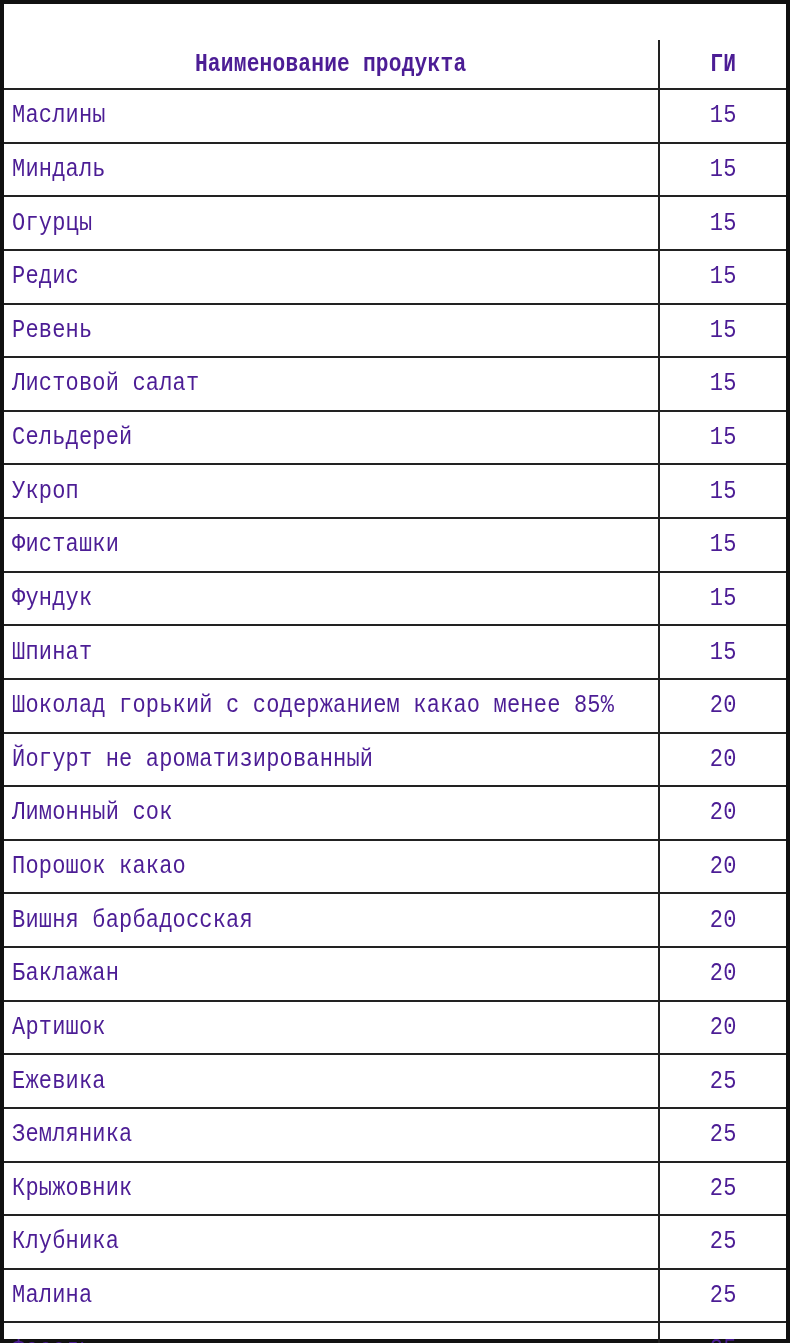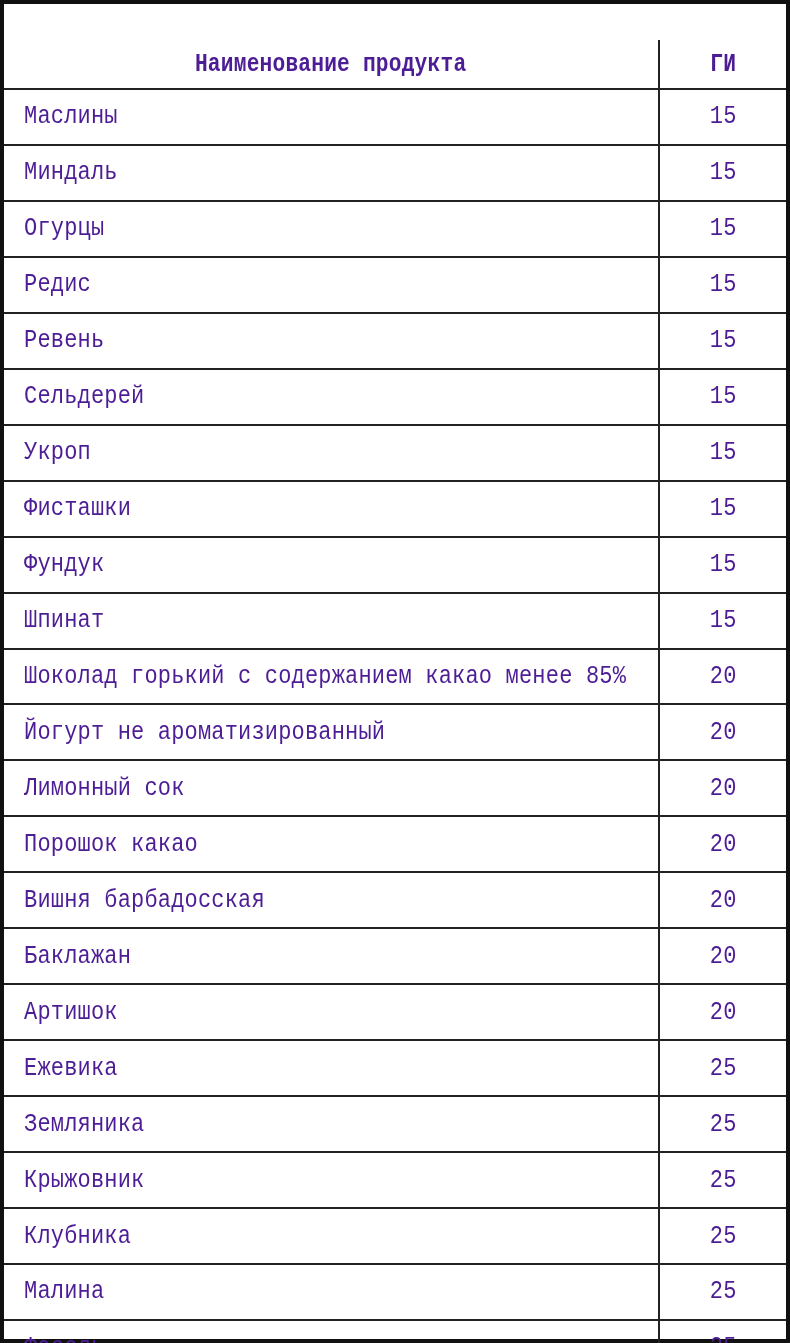--- a/index.html
+++ b/index.html
@@ -34,21 +34,21 @@
   tr:last-child td { border-bottom: none; }
   th {
     font-weight: bold;
     text-align: center;
     height: 48px;
     transform: scaleX(0.85);
   }
   th.name-h { transform: none; }
   th.name-h span, th.gi-h span { display: inline-block; transform: scaleX(0.85); }
   th { transform: none; }
-  td.name { text-align: left; padding-left: 20px; }
+  td.name { text-align: left; padding-left: 8px; }
   td.gi { text-align: center; border-radius: 14px; }
   td span { display: inline-block; transform: scaleX(0.88); transform-origin: left center; white-space: nowrap; }
   td.gi span { transform-origin: center center; }
 </style>
 </head>
 <body>
 
 <div class="wrap">
   <table>
     <colgroup>
@@ -73,20 +73,24 @@
         <tr>
           <td class="name"><span>Огурцы</span></td>
           <td class="gi"><span>15</span></td>
         </tr>
         <tr>
           <td class="name"><span>Редис</span></td>
           <td class="gi"><span>15</span></td>
         </tr>
         <tr>
           <td class="name"><span>Ревень</span></td>
+          <td class="gi"><span>15</span></td>
+        </tr>
+        <tr>
+          <td class="name"><span>Листовой салат</span></td>
           <td class="gi"><span>15</span></td>
         </tr>
         <tr>
           <td class="name"><span>Сельдерей</span></td>
           <td class="gi"><span>15</span></td>
         </tr>
         <tr>
           <td class="name"><span>Укроп</span></td>
           <td class="gi"><span>15</span></td>
         </tr>

